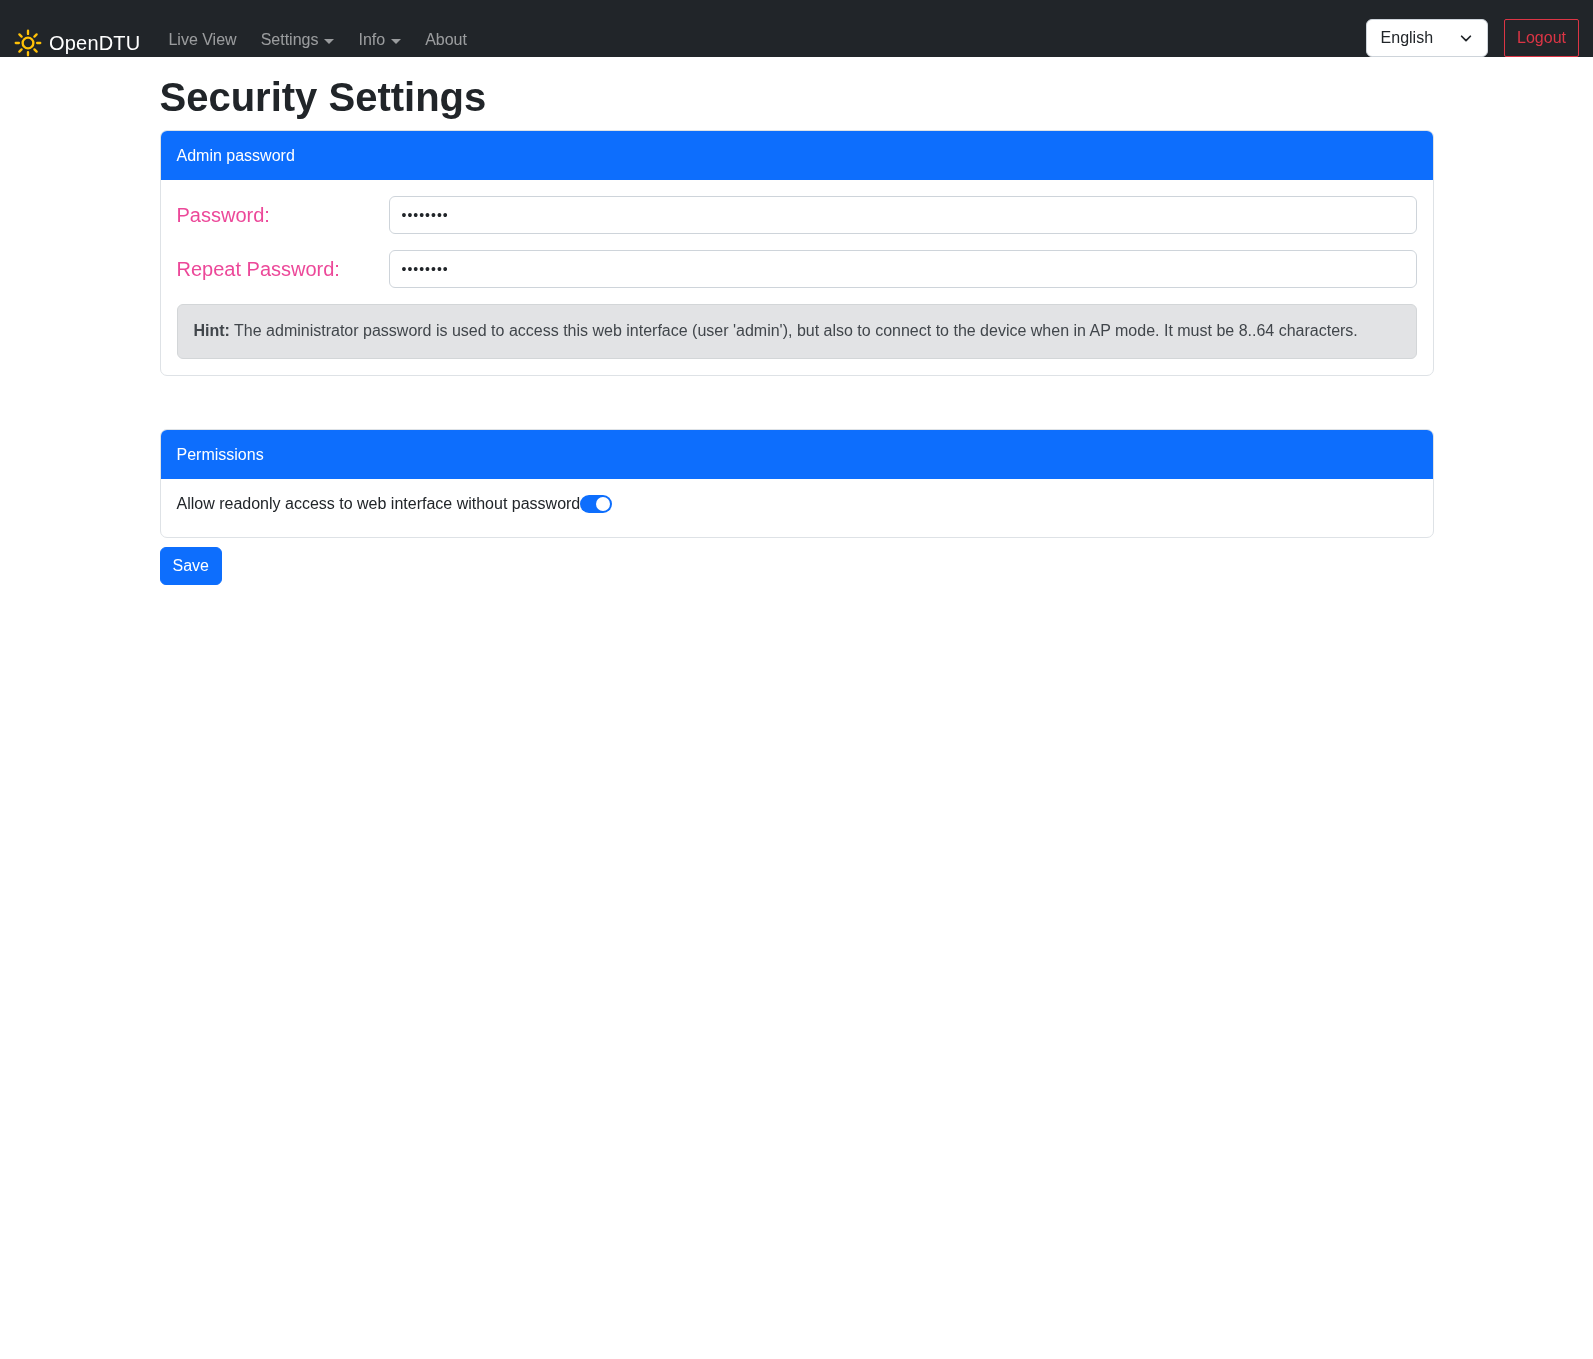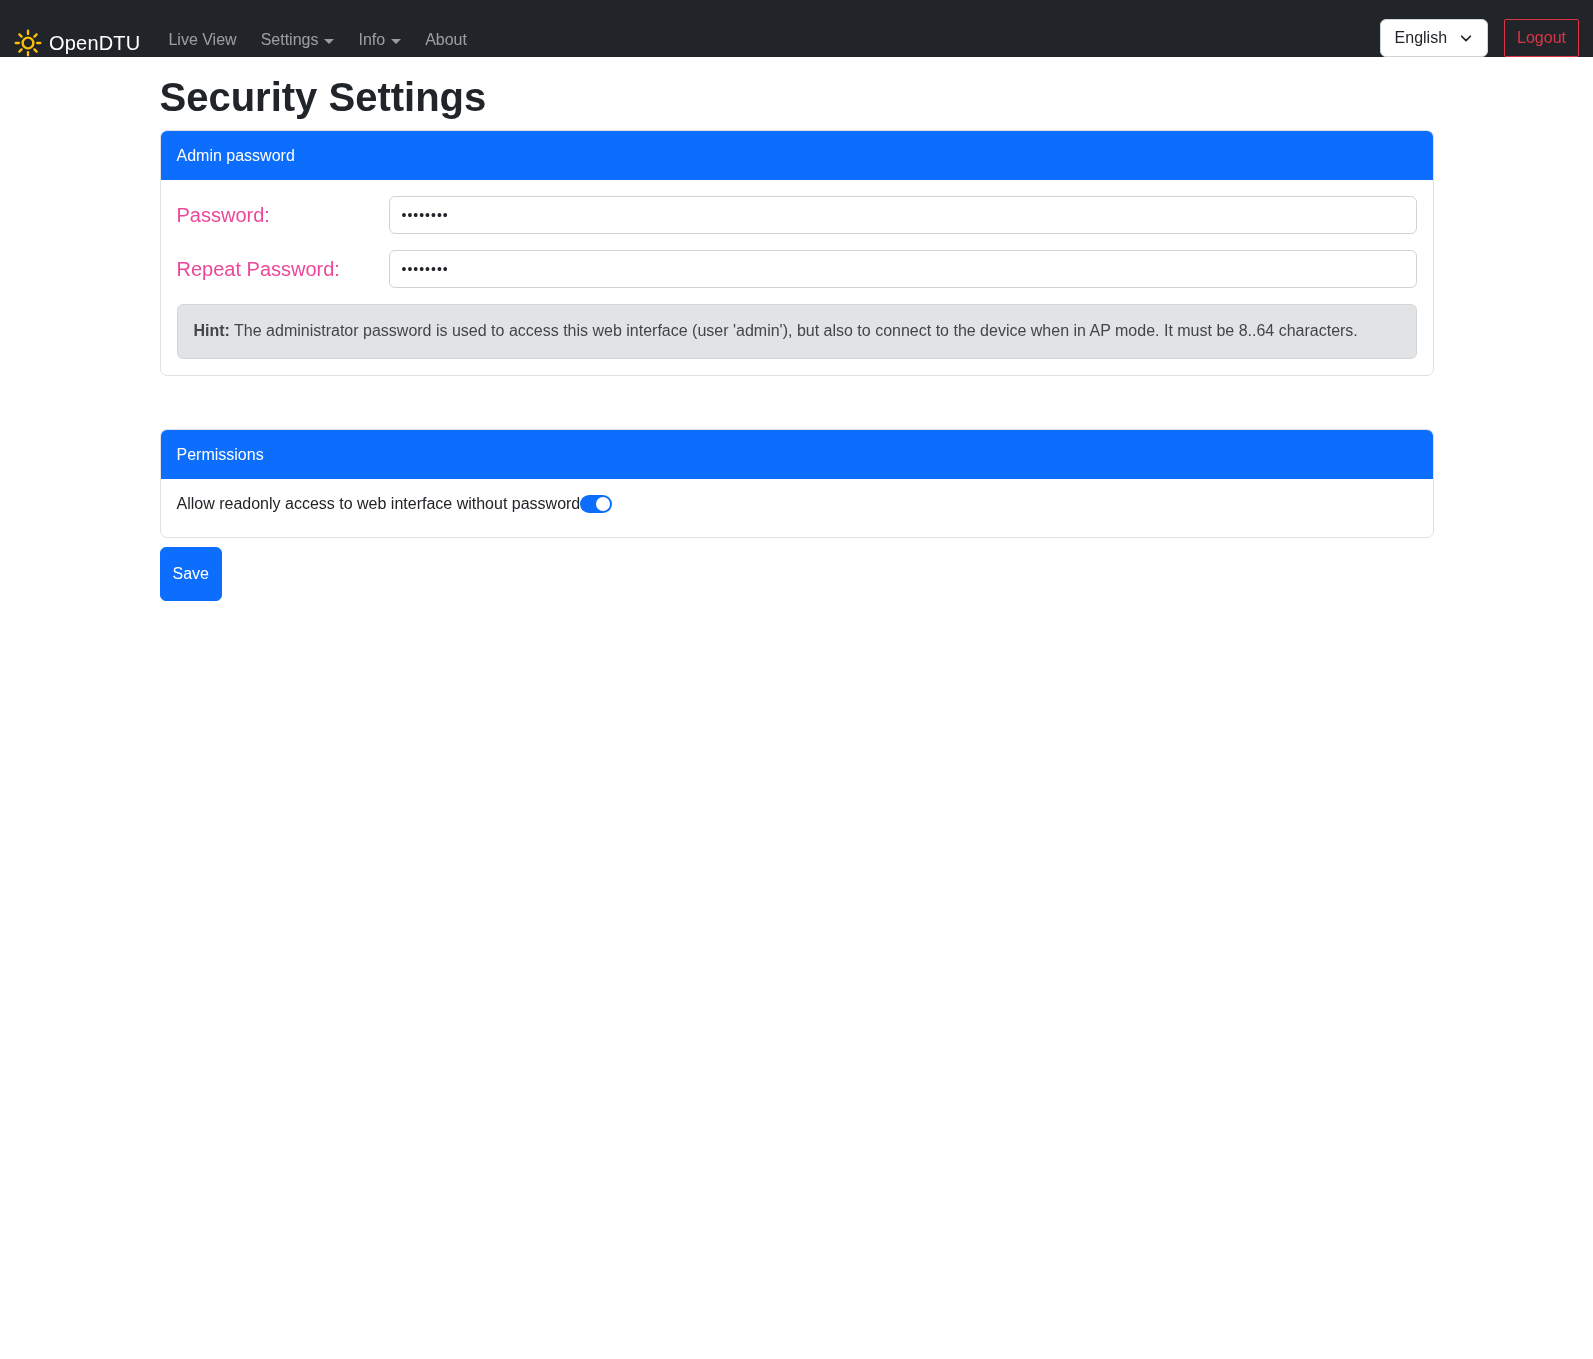--- a/index.html
+++ b/index.html
@@ -53,21 +53,21 @@
   .nav-right { margin-left: auto; display: flex; align-items: center; gap: 16px; }
   .lang-select {
     background: #ffffff;
     color: #212529;
     border: 1px solid #ced4da;
     border-radius: 6px;
     height: 38px;
     padding: 12px 14px;
     display: flex;
     align-items: center;
-    gap: 12px;
+    gap: 26px;
     font-size: 16px;
     cursor: pointer;
   }
   .logout-btn {
     background: transparent;
     color: #dc3545;
     border: 1px solid #dc3545;
     border-radius: 2px;
     height: 38px;
     padding: 6px 12px;
@@ -165,21 +165,21 @@
   
   .save-btn {
     margin-top: 9px;
     background: #0d6efd;
     color: #ffffff;
     border: 1px solid #0d6efd;
     border-radius: 6px;
     padding: 6px 12px;
     font-size: 16px;
     font-family: inherit;
-    height: 54px;
+    height: 38px;
     cursor: pointer;
   }
 </style>
 </head>
 <body>
 
 <nav class="navbar">
   <a class="brand">
     <span style="display:flex;align-items:center;">
       <svg width="28" height="28" viewBox="0 0 24 24" fill="none" stroke="#ffc107" stroke-width="2" stroke-linecap="round">

